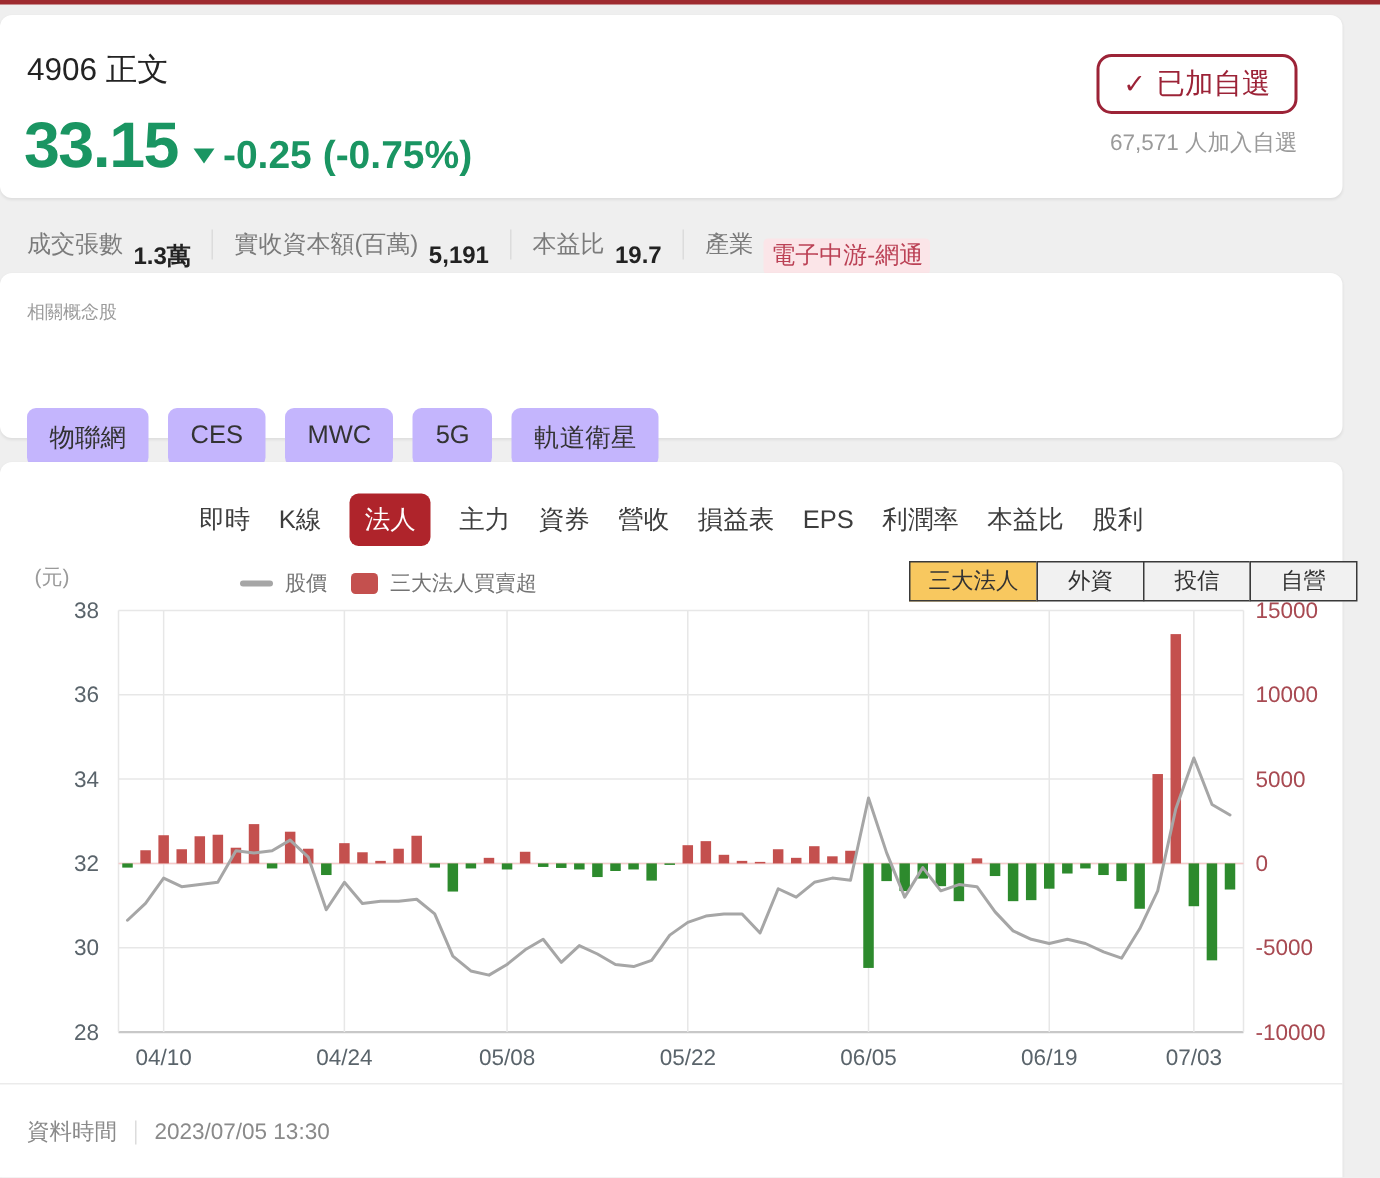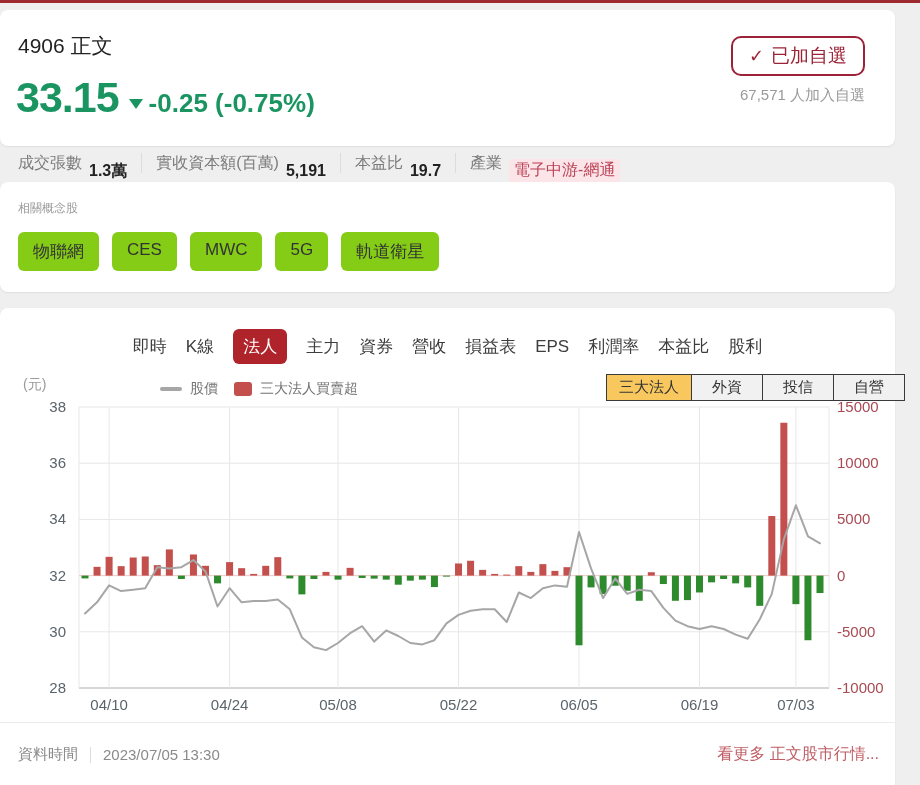--- a/index.html
+++ b/index.html
@@ -9,21 +9,21 @@
     background:#efefef;
     font-family:"Liberation Sans","DejaVu Sans",sans-serif;
     color:#222;
   }
   .topbar { position:absolute; left:0; top:0; width:920px; height:3px; background:#9e2b2f; }
   .card {
     position:absolute; left:0; width:895px; background:#fff;
     border-radius:8px; box-shadow:0 1px 2px rgba(0,0,0,.07);
   }
   
-  .header-card { top:10px; height:136px; }
+  .header-card { top:10px; height:122px; }
   .stock-title { position:absolute; left:18px; top:22px; font-size:21px; color:#232323; }
   .price-row { position:absolute; left:16px; top:66px; display:flex; align-items:flex-end; }
   .price-big { font-size:43px; font-weight:bold; color:#1a9562; line-height:1; letter-spacing:-1px; }
   .tri-down {
     width:0; height:0; margin:0 6px 10px 10px;
     border-left:7px solid transparent; border-right:7px solid transparent;
     border-top:10px solid #1a9562;
   }
   .price-chg { font-size:26px; font-weight:bold; color:#1a9562; line-height:1; margin-bottom:3px; }
   .stats-row { position:absolute; left:18px; top:133px; display:flex; align-items:center; font-size:16px; }
@@ -42,22 +42,22 @@
     color:#9c2337; font-size:19px; cursor:pointer;
     font-family:inherit;
   }
   .fav-check { font-size:18px; font-weight:bold; }
   .fav-count { position:absolute; right:30px; top:76px; color:#9a9a9a; font-size:15px; }
   
   .concepts-card { top:182px; height:110px; }
   .concepts-title { position:absolute; left:18px; top:18px; color:#9a9a9a; font-size:12px; }
   .concept-tags { position:absolute; left:18px; top:50px; display:flex; gap:13px; }
   .concept-tag {
-    background:#84cc16; border-radius:6px; padding:8px 15px;
-    font-size:17px; color:#333; cursor:pointer; white-space:nowrap;
+    background:#c4b5fd; border-radius:6px; padding:8px 15px;
+    font-size:17px; color:#333; cursor:pointer; white-space:nowrap;margin-top:40px;
   }
   
   .chart-card { top:308px; height:490px; }
   .tab-bar { position:absolute; left:0; top:21px; width:100%; display:flex; justify-content:center; align-items:center; gap:19px; }
   .tab { font-size:17px; color:#3d3d3d; cursor:pointer; padding:6px 0; white-space:nowrap; }
   .tab.active { background:#af242b; color:#fff; padding:6px 10px; border-radius:6px; }
   .axis-unit { position:absolute; top:68px; font-size:14px; color:#9a9a9a; }
   .unit-left { left:23px; }
   .unit-right { left:843px; }
   .legend { position:absolute; left:160px; top:72px; display:flex; align-items:center; gap:16px; }
@@ -266,15 +266,14 @@
         <rect x="816.5" width="7" y="185.6" height="17.421999999999997" fill="#2d8a2d"></rect>
         <polyline points="85.0,223.5 97.0,212.3 109.1,195.4 121.1,201.1 133.2,199.7 145.2,198.2 157.3,177.2 169.3,178.6 181.4,177.2 193.4,170.1 205.5,181.4 217.5,216.5 229.6,198.2 241.6,212.3 253.7,210.9 265.7,210.9 277.8,209.5 289.8,219.3 301.9,247.4 313.9,257.3 326.0,260.1 338.0,253.0 350.1,243.2 362.1,236.2 374.2,251.6 386.2,240.4 398.3,246.0 410.3,253.0 422.4,254.4 434.4,250.2 446.5,233.4 458.5,224.9 470.6,220.7 482.6,219.3 494.7,219.3 506.7,232.0 518.8,202.5 530.8,208.1 542.9,198.2 554.9,195.4 567.0,196.8 579.0,142.0 591.1,178.6 603.1,208.1 615.2,188.4 627.2,203.9 639.3,199.7 651.3,201.1 663.4,217.9 675.4,230.6 687.5,236.2 699.5,239.0 711.6,236.2 723.6,239.0 735.7,244.6 747.7,248.8 759.8,229.2 771.8,203.9 783.9,149.1 795.9,115.3 808.0,146.3 820.0,153.3" fill="none" stroke="#a6a6a6" stroke-width="2" stroke-linejoin="round" stroke-linecap="round"></polyline>
       </svg>
 
     <div class="chart-footer-divider"></div>
     <div class="chart-footer">
       <span>資料時間</span>
       <span class="footer-sep"></span>
       <span>2023/07/05 13:30</span>
     </div>
-    <div class="more-link">看更多 正文股市行情...</div>
   </div>
 </div>
 
 </body></html>

